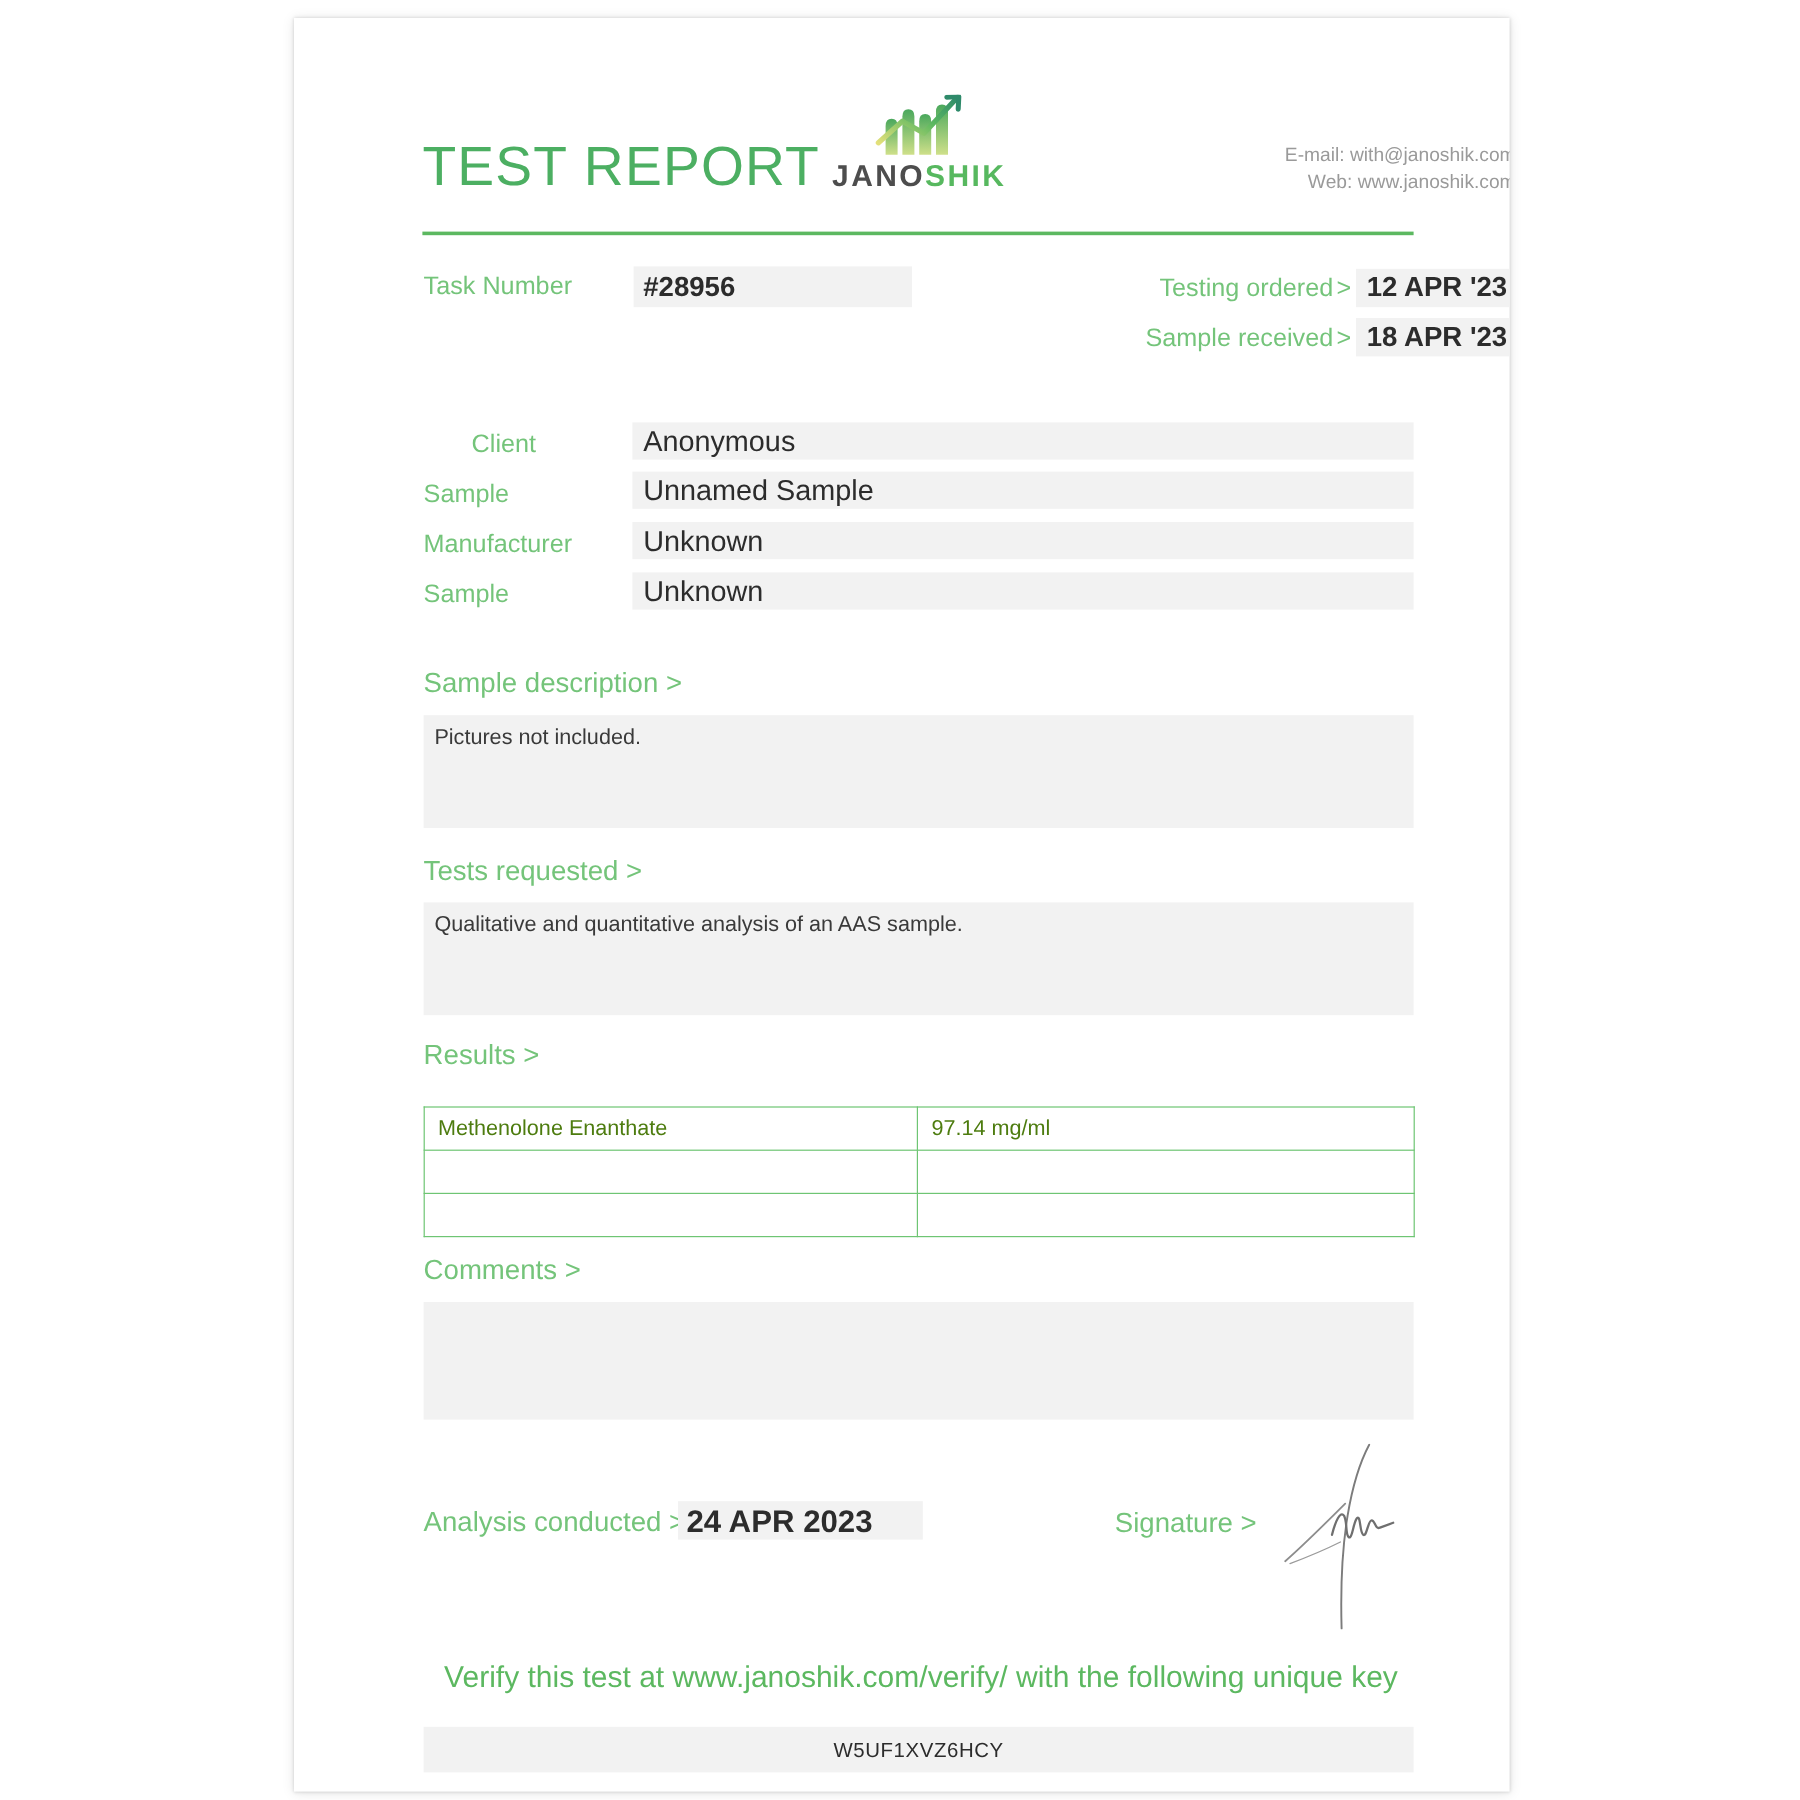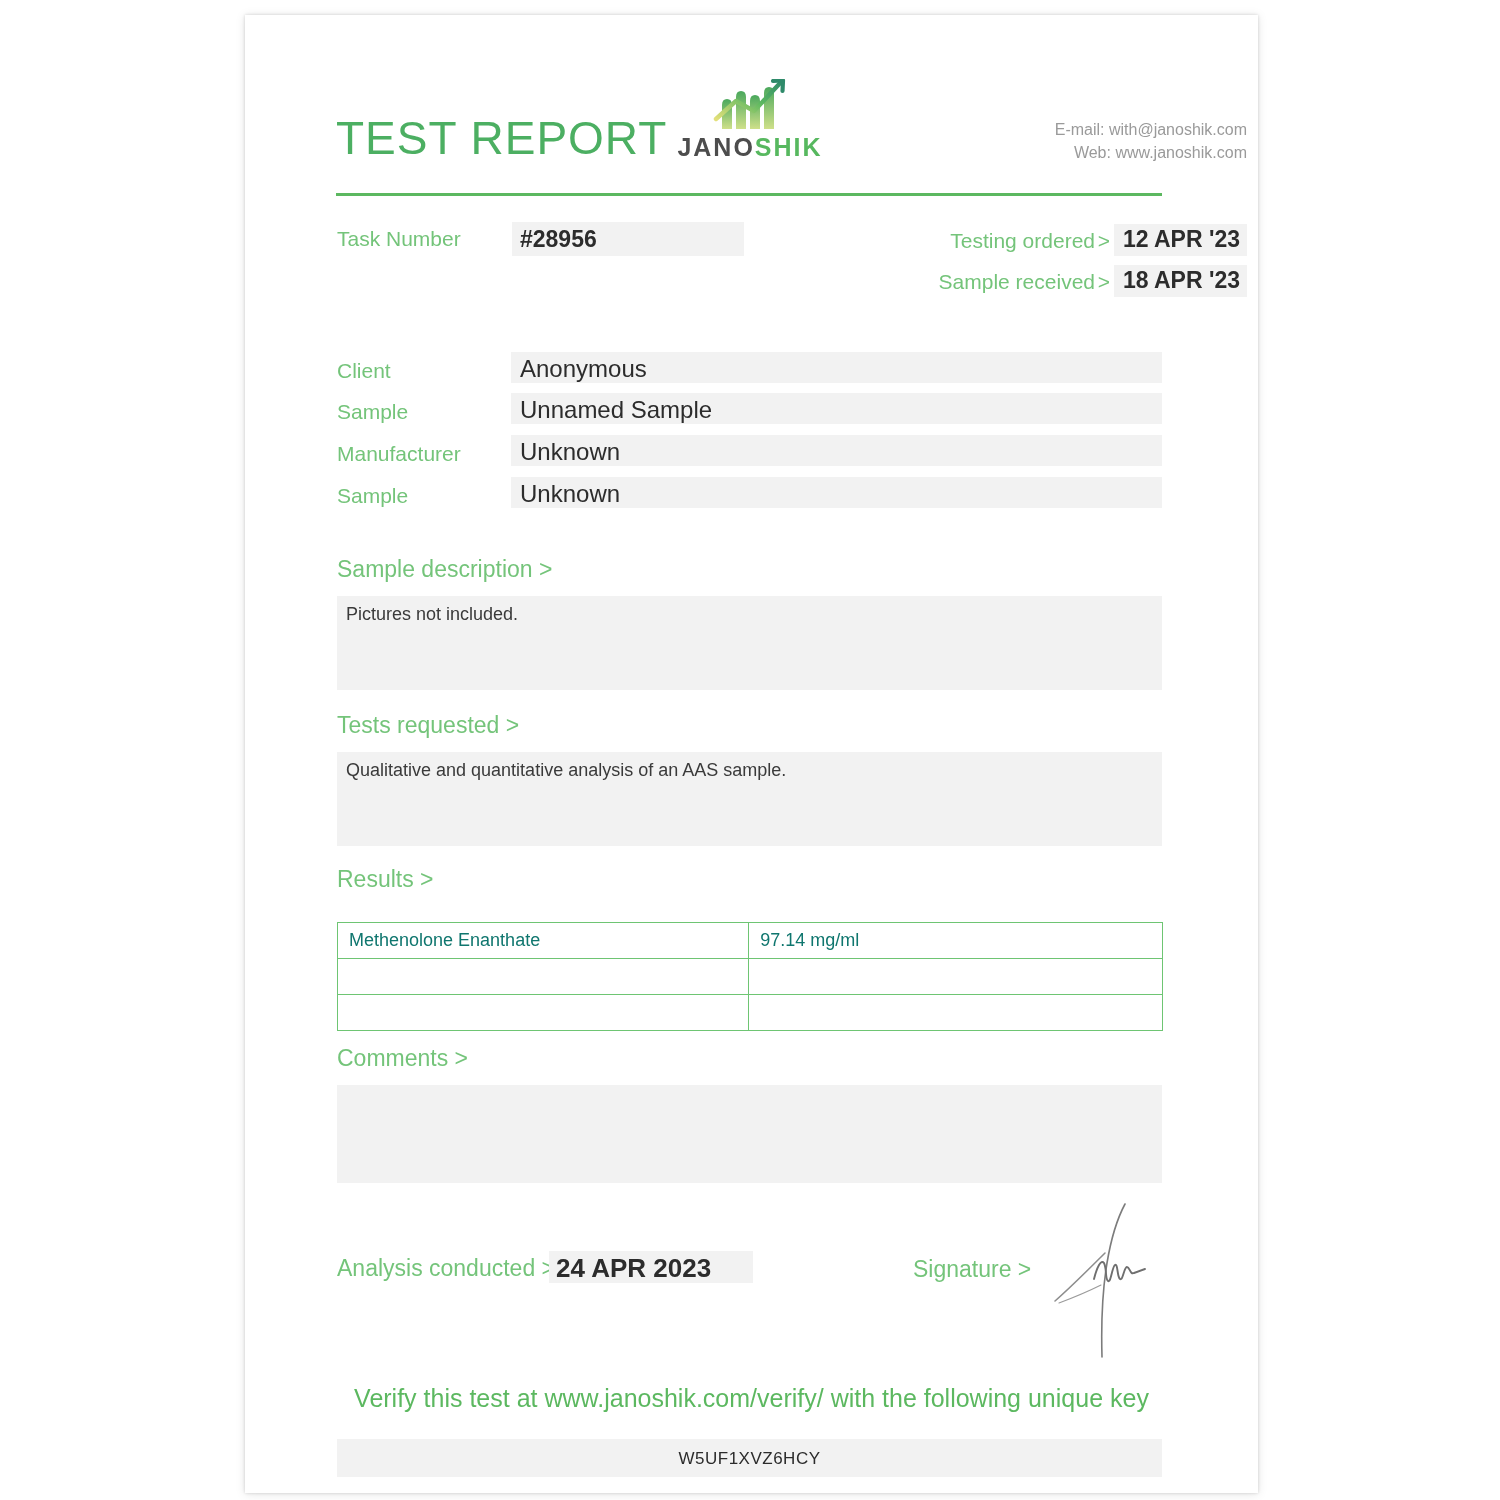--- a/index.html
+++ b/index.html
@@ -21,21 +21,21 @@
     top: 15px;
     width: 1013px;
     height: 1478px;
     background: #ffffff;
     box-shadow: 0 0 3px rgba(0,0,0,0.16), 0 1px 10px rgba(0,0,0,0.10);
     overflow: hidden;
   }
 
   .sheet {
     position: absolute;
-    left: 0;
+    left: 16px;
     top: 0;
     width: 1013px;
     height: 1384px;
   }
 
   
   .title {
     position: absolute;
     left: 91px;
     top: 96px;
@@ -203,21 +203,21 @@
     left: 92px;
     top: 907px;
     width: 826px;
     border-collapse: collapse;
     background: #ffffff;
   }
   .rtable td {
     border: 1px solid #6ec573;
     height: 35px;
     font-size: 18px;
-    color: #0f766e;
+    color: #4d7c0f;
     padding: 0 12px 0 11px;
     vertical-align: middle;
   }
   .rtable td.c1 { width: 404px; }
   .rtable td.c2 { width: 410px; }
 
   
   .an-label {
     position: absolute;
     left: 92px;
@@ -336,21 +336,21 @@
     <div class="dt-caret" style="top:214px;">&gt;</div>
     <div class="dt-box" style="top:209px;"></div>
     <div class="dt-value" style="top:211px;">12 APR '23</div>
 
     <div class="dt-label" style="top:255px;">Sample received</div>
     <div class="dt-caret" style="top:255px;">&gt;</div>
     <div class="dt-box" style="top:250px;"></div>
     <div class="dt-value" style="top:252px;">18 APR '23</div>
 
     <div class="inforow-bg" style="top:337px;"></div>
-    <div class="inforow-label" style="top:344px;">Client</div>
+    <div class="inforow-label" style="top:344px;margin-left:40px;">Client</div>
     <div class="inforow-value" style="top:340px;">Anonymous</div>
 
     <div class="inforow-bg" style="top:378px;"></div>
     <div class="inforow-label" style="top:385px;">Sample</div>
     <div class="inforow-value" style="top:381px;">Unnamed Sample</div>
 
     <div class="inforow-bg" style="top:420px;"></div>
     <div class="inforow-label" style="top:427px;">Manufacturer</div>
     <div class="inforow-value" style="top:423px;">Unknown</div>
 

